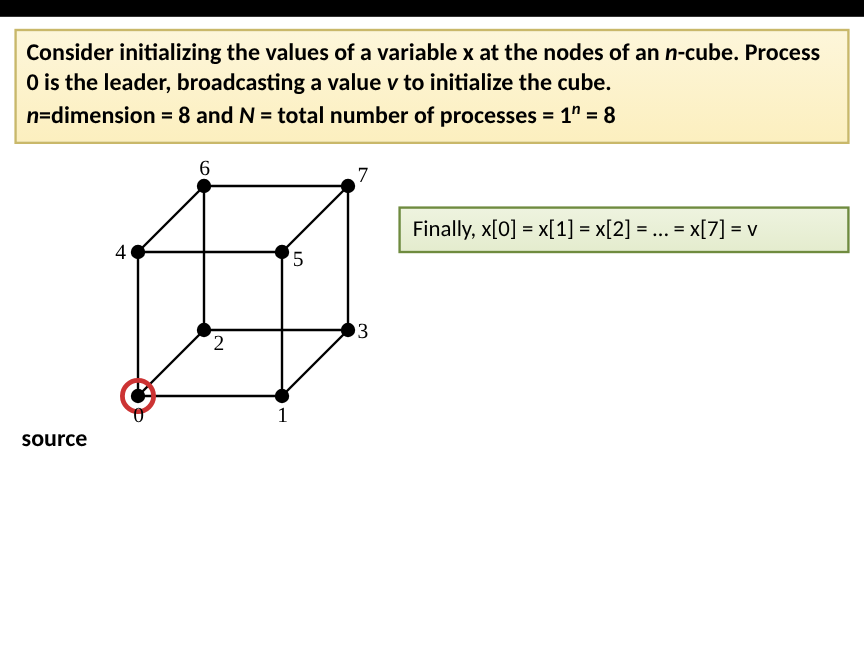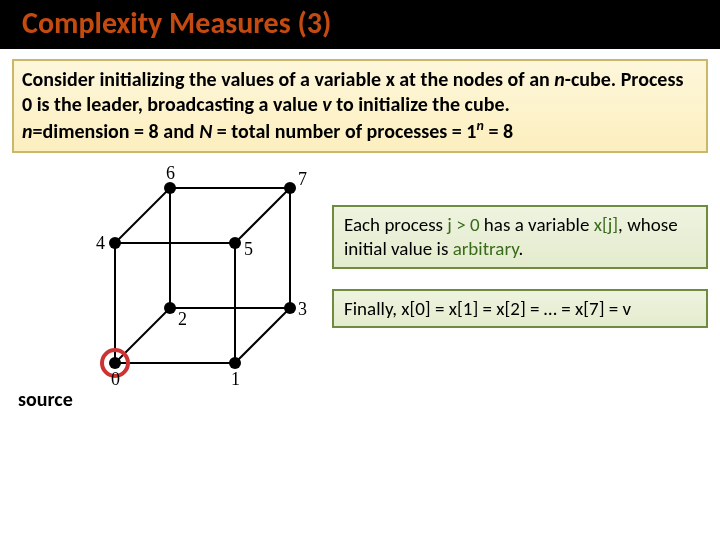--- a/index.html
+++ b/index.html
@@ -83,21 +83,20 @@
     font-size: 20px;
     font-weight: 700;
     color: #000;
     text-align: center;
   }
 </style>
 </head>
 <body>
 
 <div class="header">
-  <div class="title1">Complexity Measures (3)</div>
 </div>
 
 <div class="descbox">
   <span>Consider initializing the values of a variable x at the nodes of an </span><span class="ital">n</span><span>-cube. Process 0 is the leader, broadcasting a value </span><span class="ital">v</span><span> to initialize the cube.</span><br>
   <span class="ital">n</span><span>=dimension = 8 and </span><span class="ital">N</span><span> = total number of processes = 1</span><sup><span class="ital">n</span></sup><span> = 8</span>
 </div>
 
 <div class="midrow">
 
   <div class="source-label">source</div>
@@ -139,20 +138,17 @@
       <text class="node-label" x="154" y="92">5</text>
       <text class="node-label" x="88" y="162">2</text>
       <text class="node-label" x="208" y="152">3</text>
       <text class="node-label" x="21" y="222">0</text>
       <text class="node-label" x="141" y="222">1</text>
     </svg>
   </div>
 
   <div class="rightboxes">
     <div class="greenbox">
-      <span>Each process </span><span class="hl">j &gt; 0</span><span> has a variable </span><span class="hl">x[j]</span><span>, whose initial value is </span><span class="hl">arbitrary</span><span>.</span>
-    </div>
-    <div class="greenbox">
       <span>Finally, x[0] = x[1] = x[2] = … = x[7] = v</span>
     </div>
   </div>
 
 </div>
 
 </body></html>

